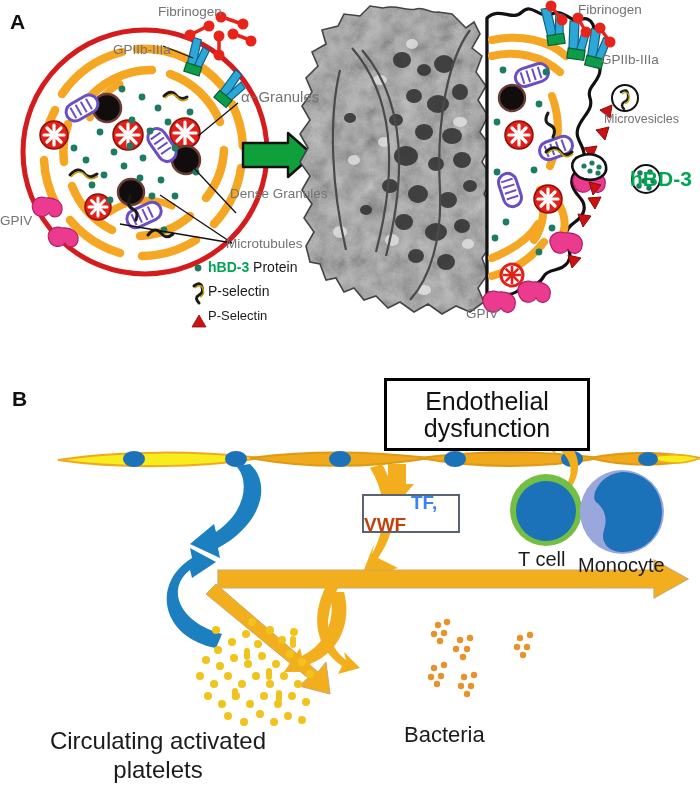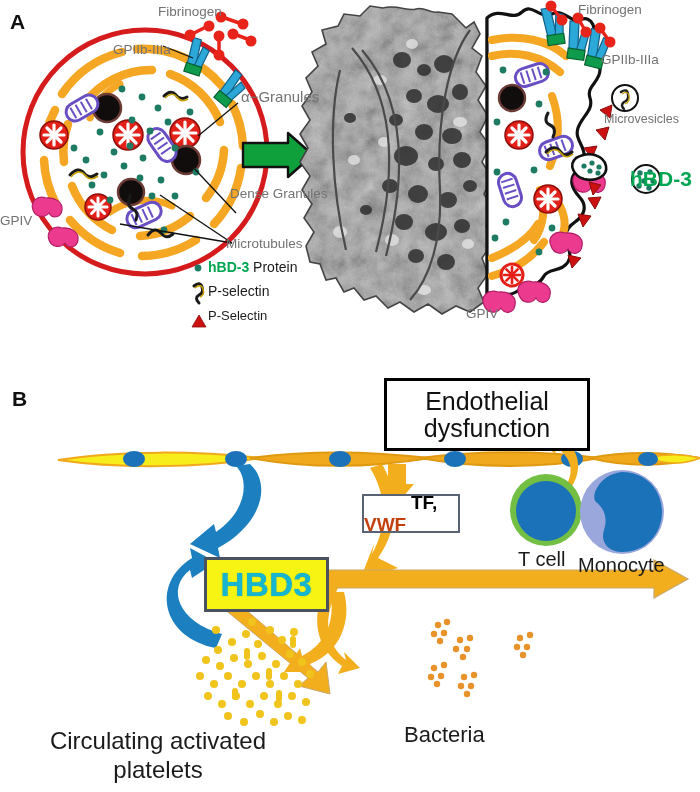--- a/index.html
+++ b/index.html
@@ -16,21 +16,21 @@
 
   
   .endo-box{position:absolute;border:3px solid #000;background:#fff;
             display:flex;align-items:center;justify-content:center;
             text-align:center;line-height:1.05;}
   .endo-box span{font-size:25px;color:#111;}
 
   .tf-box{position:absolute;border:2.5px solid #5a6374;background:#fff;
           display:flex;align-items:center;justify-content:center;}
   .tf-box span{font-size:19px;font-weight:bold;}
-  .tf-pink{color:#000000;margin-left:47px;}
+  .tf-pink{color:#3b82f6;margin-left:47px;}
   .tf-purple{color:#c2410c;font-weight:normal;}
 
   .hbd3-box{position:absolute;background:#f7f312;border:3.5px solid #4a5160;
             display:flex;align-items:center;justify-content:center;}
   .hbd3-box span{font-size:33px;font-weight:bold;color:#17b6cf;
                  text-shadow:0 0 1px #0f8fa3;letter-spacing:.5px;}
 
   .cap{position:absolute;font-size:24px;color:#1b1b1b;text-align:center;
        line-height:1.2;}
   .cap-sm{position:absolute;font-size:17px;color:#1b1b1b;}
@@ -715,23 +715,20 @@
     <span>
       <span>Endothelial</span><br>
       <span>dysfunction</span>
     </span>
   </div>
 
   <div class="tf-box" style="left:362px;top:494px;width:94px;height:35px;">
     <span><span class="tf-pink">TF,</span><span class="tf-purple"> VWF</span></span>
   </div>
 
-  <div class="hbd3-box" style="left:204px;top:557px;width:119px;height:49px;">
-    <span>HBD3</span>
-  </div>
 
   <div class="cap-sm" style="left:518px;top:548px;font-size:20px;">T cell</div>
   <div class="cap-sm" style="left:578px;top:554px;font-size:20px;">Monocyte</div>
   <div class="cap" style="left:404px;top:722px;font-size:22px;">Bacteria</div>
 
   <div class="cap" style="left:38px;top:727px;width:240px;">
     <span>Circulating activated</span><br>
     <span>platelets</span>
   </div>
 

